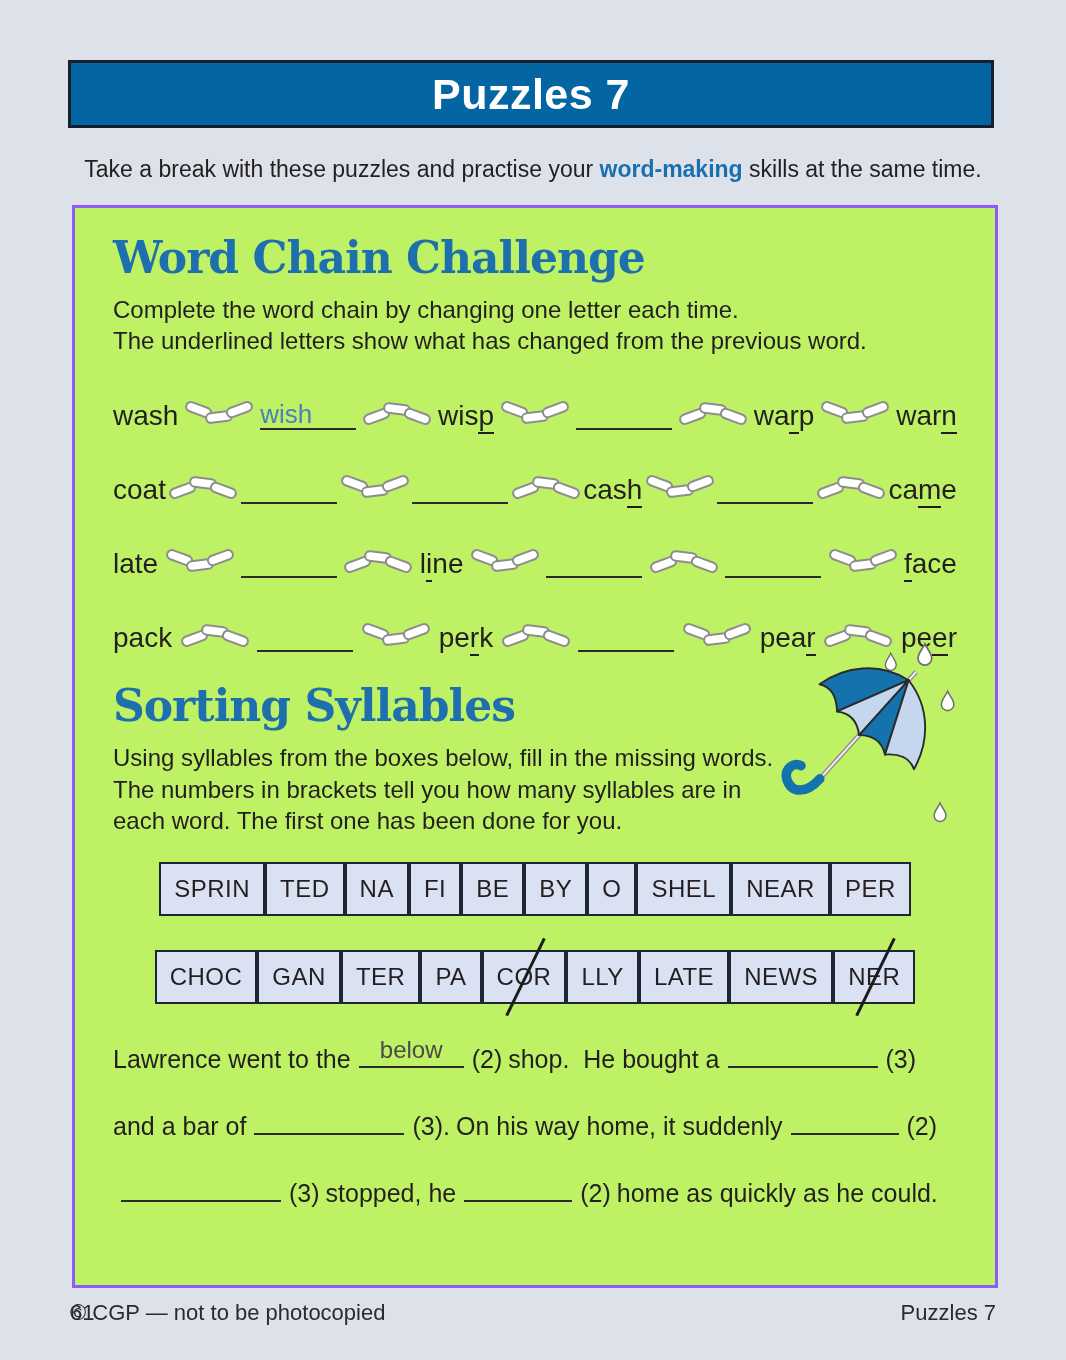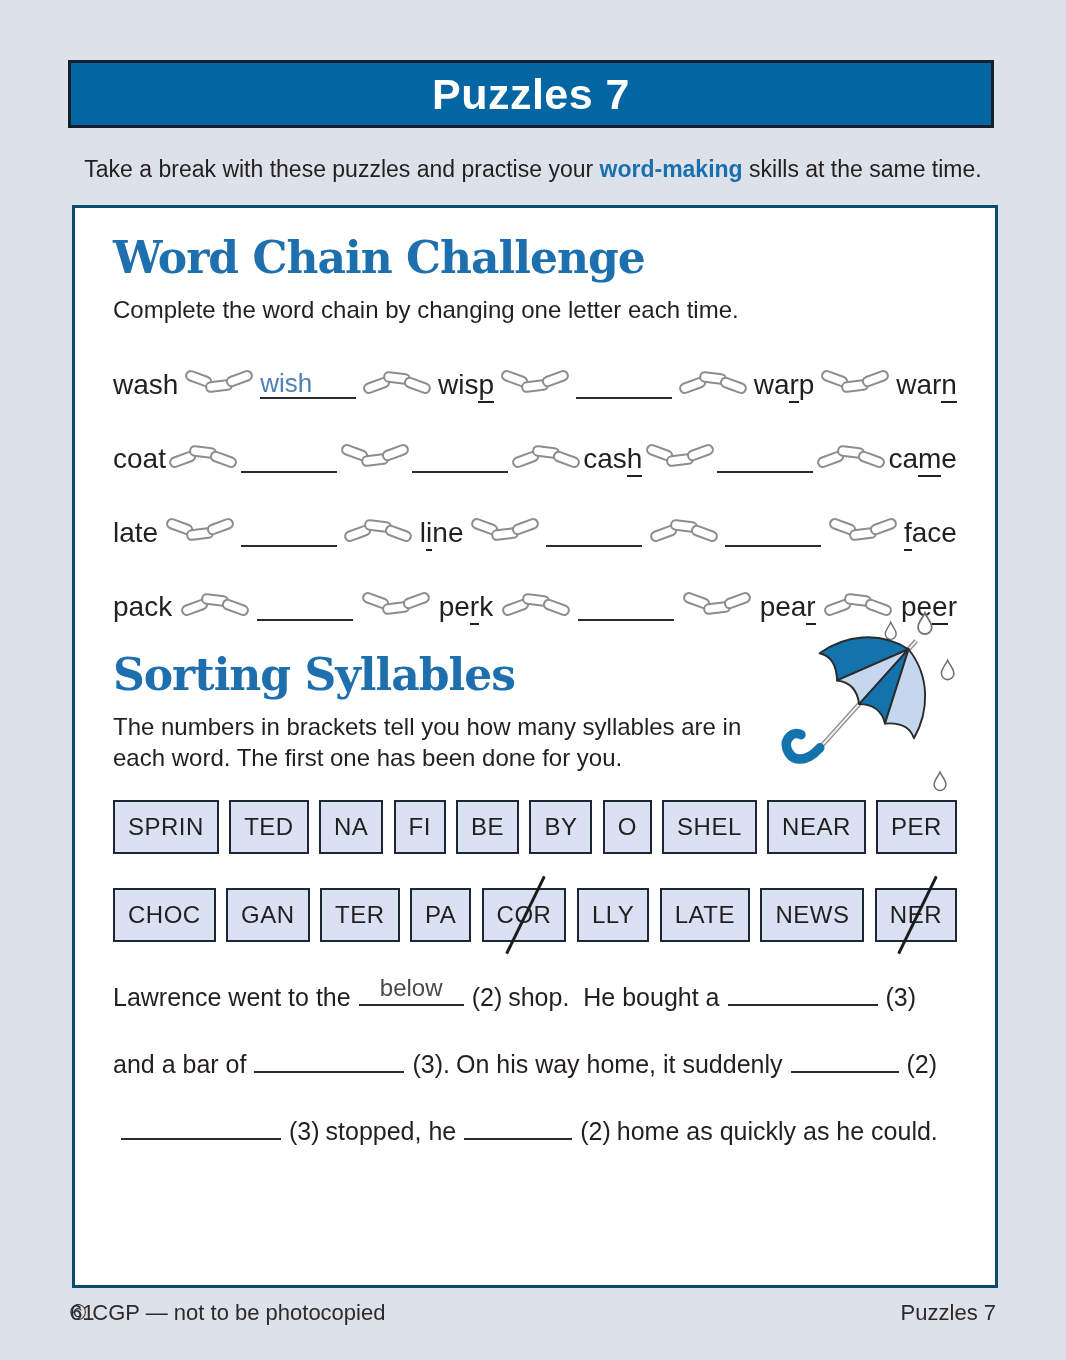--- a/index.html
+++ b/index.html
@@ -17,21 +17,21 @@
   }
   .header-title { color:#ffffff; font-size:43px; font-weight:bold; letter-spacing:.5px; }
   .subtitle {
     position:absolute; top:156px; left:0; width:100%; text-align:center;
     font-size:23px;
   }
   .subtitle .accent { color:#1b6fae; font-weight:bold; }
   
   .worksheet {
     position:absolute; left:72px; top:205px; width:926px; height:1083px;
-    background:#ffffff; border:3px solid #0c4a6e; padding:0 38px;
+    background:#bef264; border:3px solid #8b5cf6; padding:0 38px;
   }
   .script-title {
     font-family:"DejaVu Serif", serif; font-weight:bold; color:#1e6fad;
     font-size:44px; line-height:1; margin:28px 0 14px; letter-spacing:-1px;
   }
   .instr { font-size:24px; line-height:1.3; }
   
   .chain-rows { margin-top:14px; }
   .chain-row {
     display:flex; align-items:flex-end; justify-content:space-between;
@@ -43,21 +43,21 @@
     width:96px; height:36px; border-bottom:2.5px solid #2b2b2b;
     display:flex; align-items:flex-end; justify-content:flex-start; flex:none;
   }
   .wc-answer { color:#4d7fb8; font-size:26px; line-height:1.1; }
   .chain-icon { flex:none; margin:0 1px 4px; }
   
   .sorting-section { position:relative; margin-top:32px; }
   .sorting-instr { width:720px; }
   .umbrella-wrap { position:absolute; right:-6px; top:-44px; }
   
-  .syl-row { display:flex; justify-content:space-between; margin-top:26px; }
+  .syl-row { display:flex; justify-content:center; margin-top:26px; }
   .syl-row.second { margin-top:34px; }
   .syl-box {
     position:relative; background:#d9e1f3; border:2.5px solid #1d2733;
     padding:13px 13px; font-size:24px; letter-spacing:.5px; line-height:1;
   }
   .syl-slash {
     position:absolute; left:50%; top:-18px; width:3px; height:calc(100% + 36px);
     background:#1b1b1b; transform:rotate(26deg);
   }
   
@@ -88,20 +88,21 @@
 <div class="header-bar">
   <div class="header-title">Puzzles 7</div>
 </div>
 
 <div class="subtitle"><span>Take a break with these puzzles and practise your </span><span class="accent">word-making</span><span> skills at the same time.</span></div>
 
 <div class="worksheet">
 
   <div class="script-title">Word Chain Challenge</div>
   <div class="instr">Complete the word chain by changing one letter each time.</div>
+  <div class="instr">The underlined letters show what has changed from the previous word.</div>
 
   <div class="chain-rows" id="chain-rows">
       <div class="chain-row">
         <span class="chain-word"><span>wash</span></span>
         <svg class="chain-icon" width="68" height="26" viewBox="0 0 100 36">
           <g fill="#ffffff" stroke="#8d8d8d" stroke-width="3">
             <rect x="1" y="6" width="38" height="14" rx="7" transform="rotate(20 20 13)"></rect>
             <rect x="31" y="17" width="38" height="14" rx="7" transform="rotate(-7 50 24)"></rect>
             <rect x="61" y="6" width="38" height="14" rx="7" transform="rotate(-20 80 13)"></rect>
           </g>
@@ -269,20 +270,21 @@
             <rect x="61" y="16" width="38" height="14" rx="7" transform="rotate(20 80 23)"></rect>
           </g>
         </svg>
         <span class="chain-word"><span>pe</span><span class="uletter">e</span><span>r</span></span>
       </div>
     </div>
 
   <div class="sorting-section">
     <div class="script-title">Sorting Syllables</div>
     <div class="sorting-instr">
+      <div class="instr">Using syllables from the boxes below, fill in the missing words.</div>
       <div class="instr">The numbers in brackets tell you how many syllables are in</div>
       <div class="instr">each word.  The first one has been done for you.</div>
     </div>
 
     <div class="umbrella-wrap">
       <svg width="190" height="218" viewBox="0 0 200 230">
         <g transform="translate(124,14) scale(0.72)" fill="#ffffff" stroke="#6f6f6f" stroke-width="2">
           <path d="M0 0 C3 7 8 11 8 17 A8 8 0 1 1 -8 17 C-8 11 -3 7 0 0 Z"></path>
         </g>
         <g transform="translate(160,4) scale(0.9)" fill="#ffffff" stroke="#6f6f6f" stroke-width="2">

